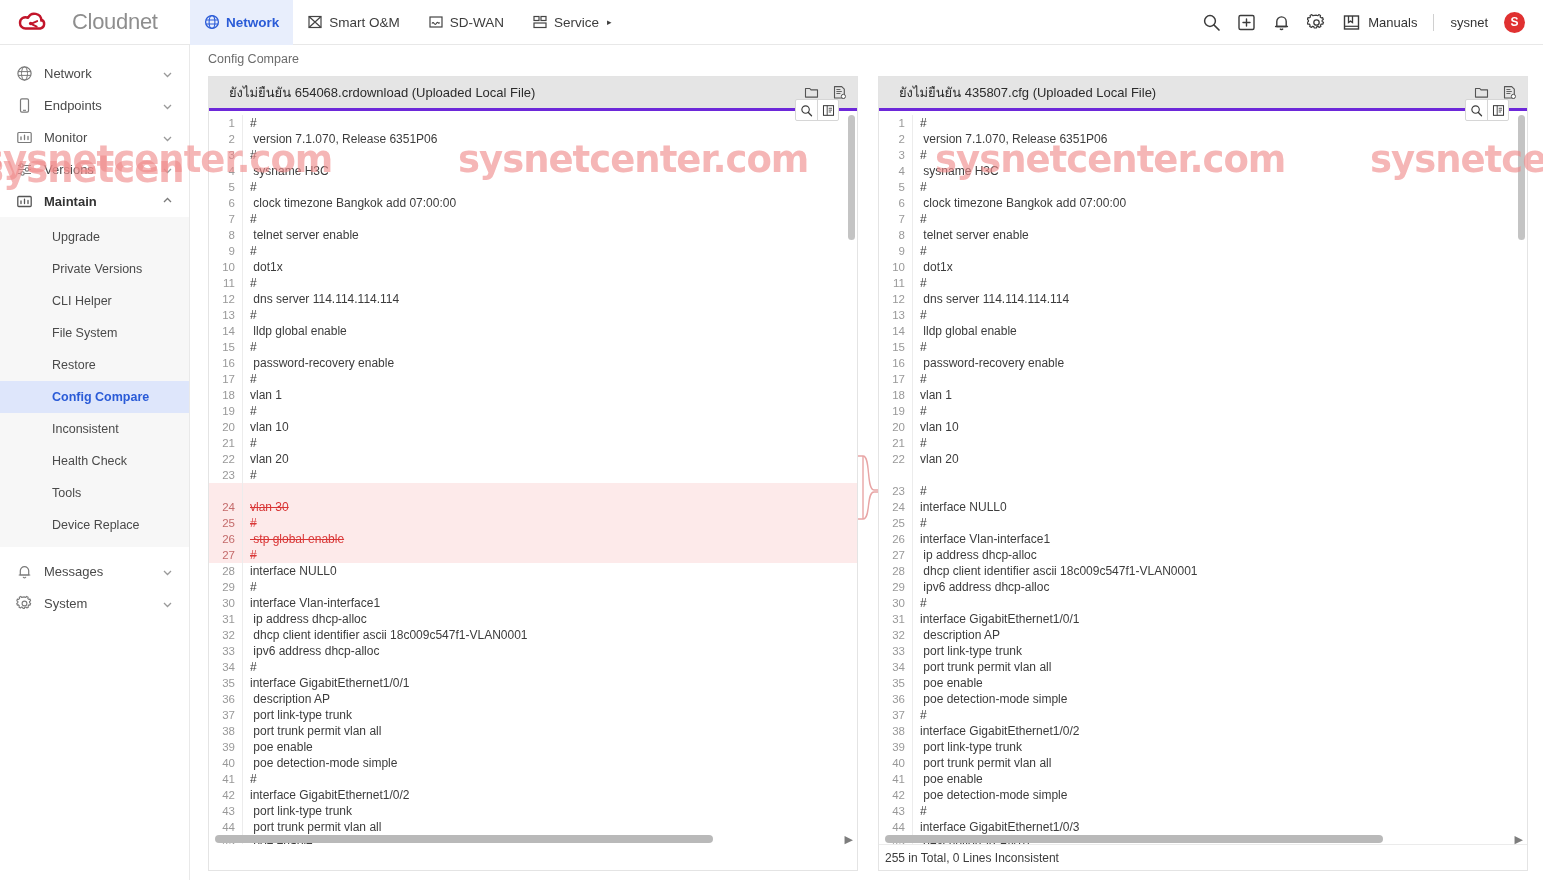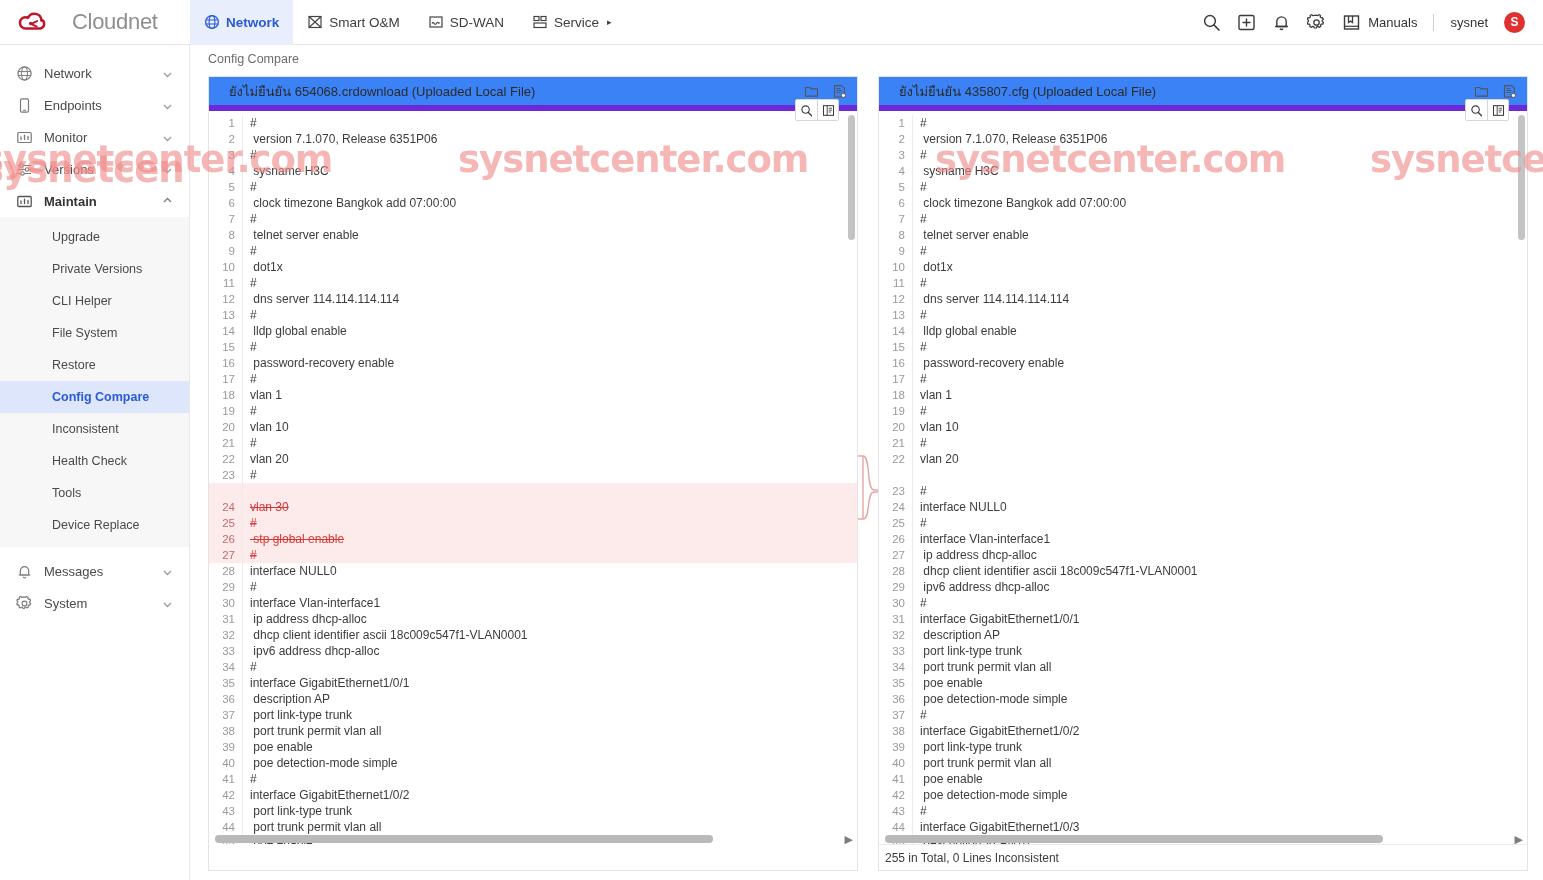--- a/index.html
+++ b/index.html
@@ -89,21 +89,21 @@
     position: absolute; top: 31px; left: 18px;
     width: 1320px; height: 795px; display: flex; gap: 0;
   }
   .panel {
     position: relative; width: 650px; height: 795px;
     border: 1px solid #e4e4e4; background: #fff; overflow: hidden;
   }
   .panel-gap { width: 20px; position: relative; }
   .panel-head {
     height: 34px; display: flex; align-items: center;
-    padding: 0 10px 0 20px; border-bottom: 6px solid #6d28d9; background: #3b82f6;
+    padding: 0 10px 0 20px; border-bottom: 3px solid #6d28d9; background: #e5e5e5;
   }
   .panel-title { font-size: 13px; color: #2b2b2b; }
   .panel-head-icons { margin-left: auto; display: flex; gap: 13px; align-items: center; }
   .hicon { width: 15px; height: 15px; color: #555; cursor: pointer; }
 
   .code-wrap {
     position: absolute; top: 34px; left: 0; right: 0; bottom: 26px;
     overflow: hidden; background: #fff;
   }
   .code {

